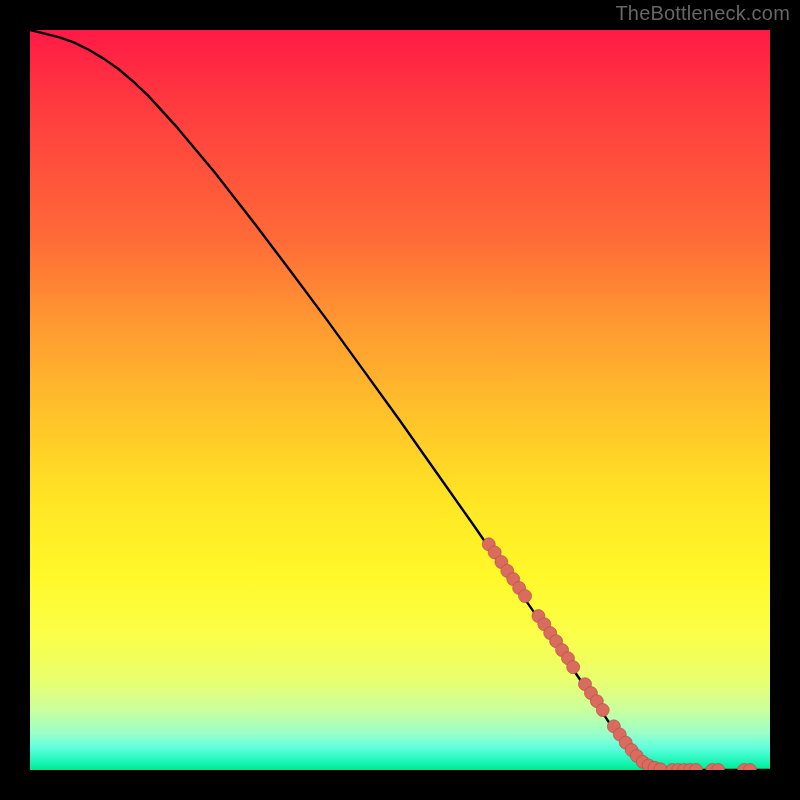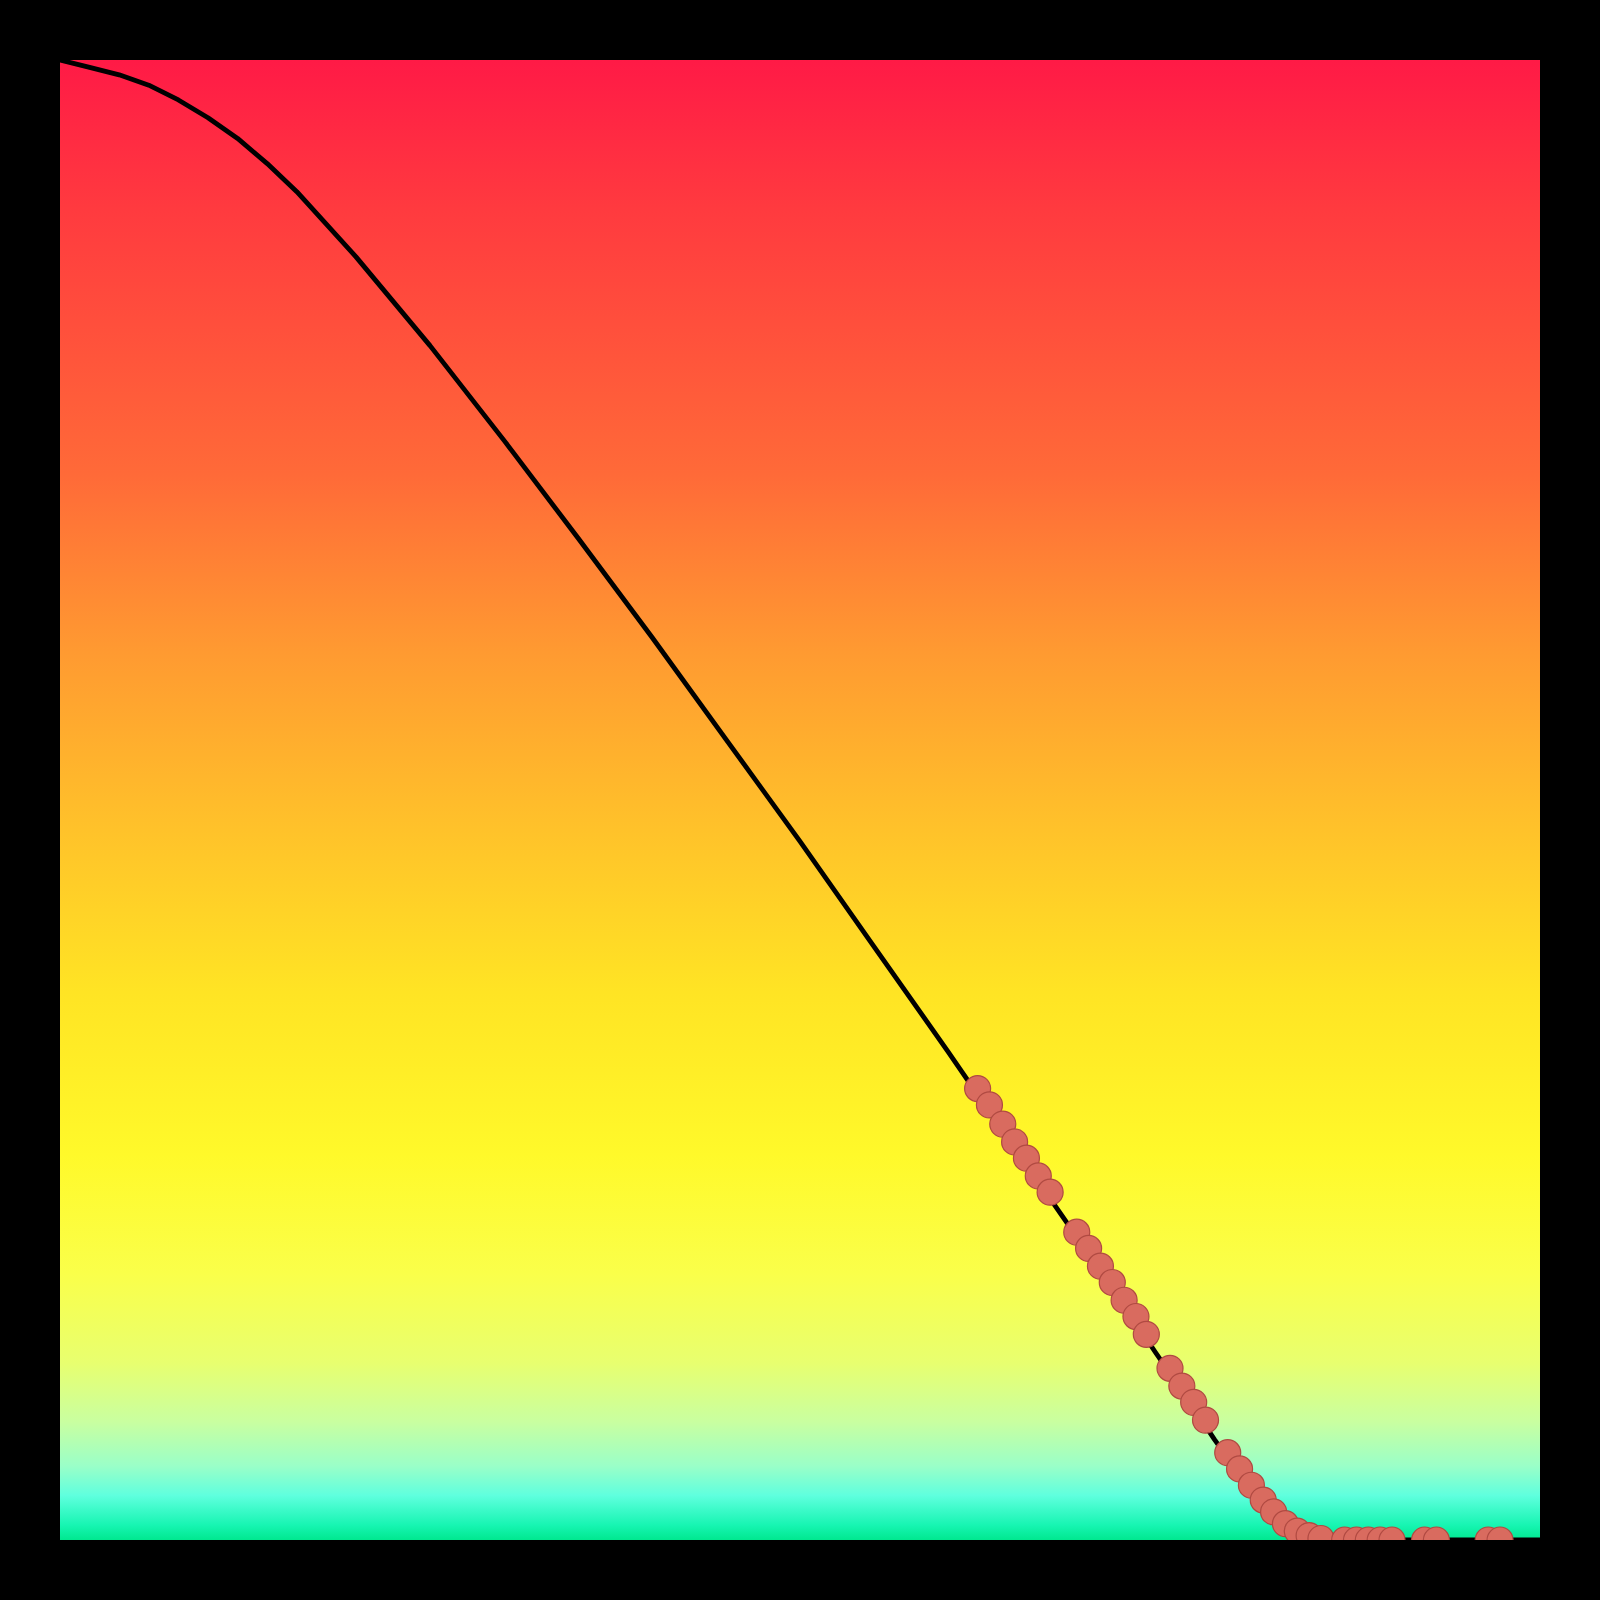--- a/index.html
+++ b/index.html
@@ -61,20 +61,21 @@
   .svg-layer {
     position: absolute;
     inset: 0;
     z-index: 10;
   }
 </style>
 </head>
 <body>
 
 <div class="frame">
+  <div class="watermark">TheBottleneck.com</div>
 
   <div class="plot-area">
     <div class="gradient"></div>
 
     <svg class="svg-layer" viewBox="0 0 740 740" preserveAspectRatio="none">
       <g id="curve-group">
           <path d="M0.00,0.00 L14.80,3.70 L29.60,7.40 L44.40,12.58 L59.20,19.98 L74.00,28.86 L88.80,39.22 L103.60,51.80 L118.40,65.86 L148.00,98.42 L185.00,142.82 L222.00,190.18 L259.00,239.02 L296.00,288.60 L333.00,339.66 L370.00,390.72 L407.00,443.26 L444.00,495.80 L458.80,517.26 L481.00,549.08 L518.00,602.36 L532.80,623.82 L547.60,646.02 L562.40,667.48 L577.20,689.68 L592.00,710.40 L606.80,726.68 L629.00,737.04 L651.20,740.00 L680.80,740.00 L710.40,740.00 L740.00,740.00" fill="none" stroke="#000000" stroke-width="2.4" stroke-linecap="round" stroke-linejoin="round"></path>
         </g>
       <g id="marker-group">
           <circle cx="458.80" cy="514.30" r="6.5" fill="#d96b5f" stroke="#b04a42" stroke-width="0.6"></circle>

